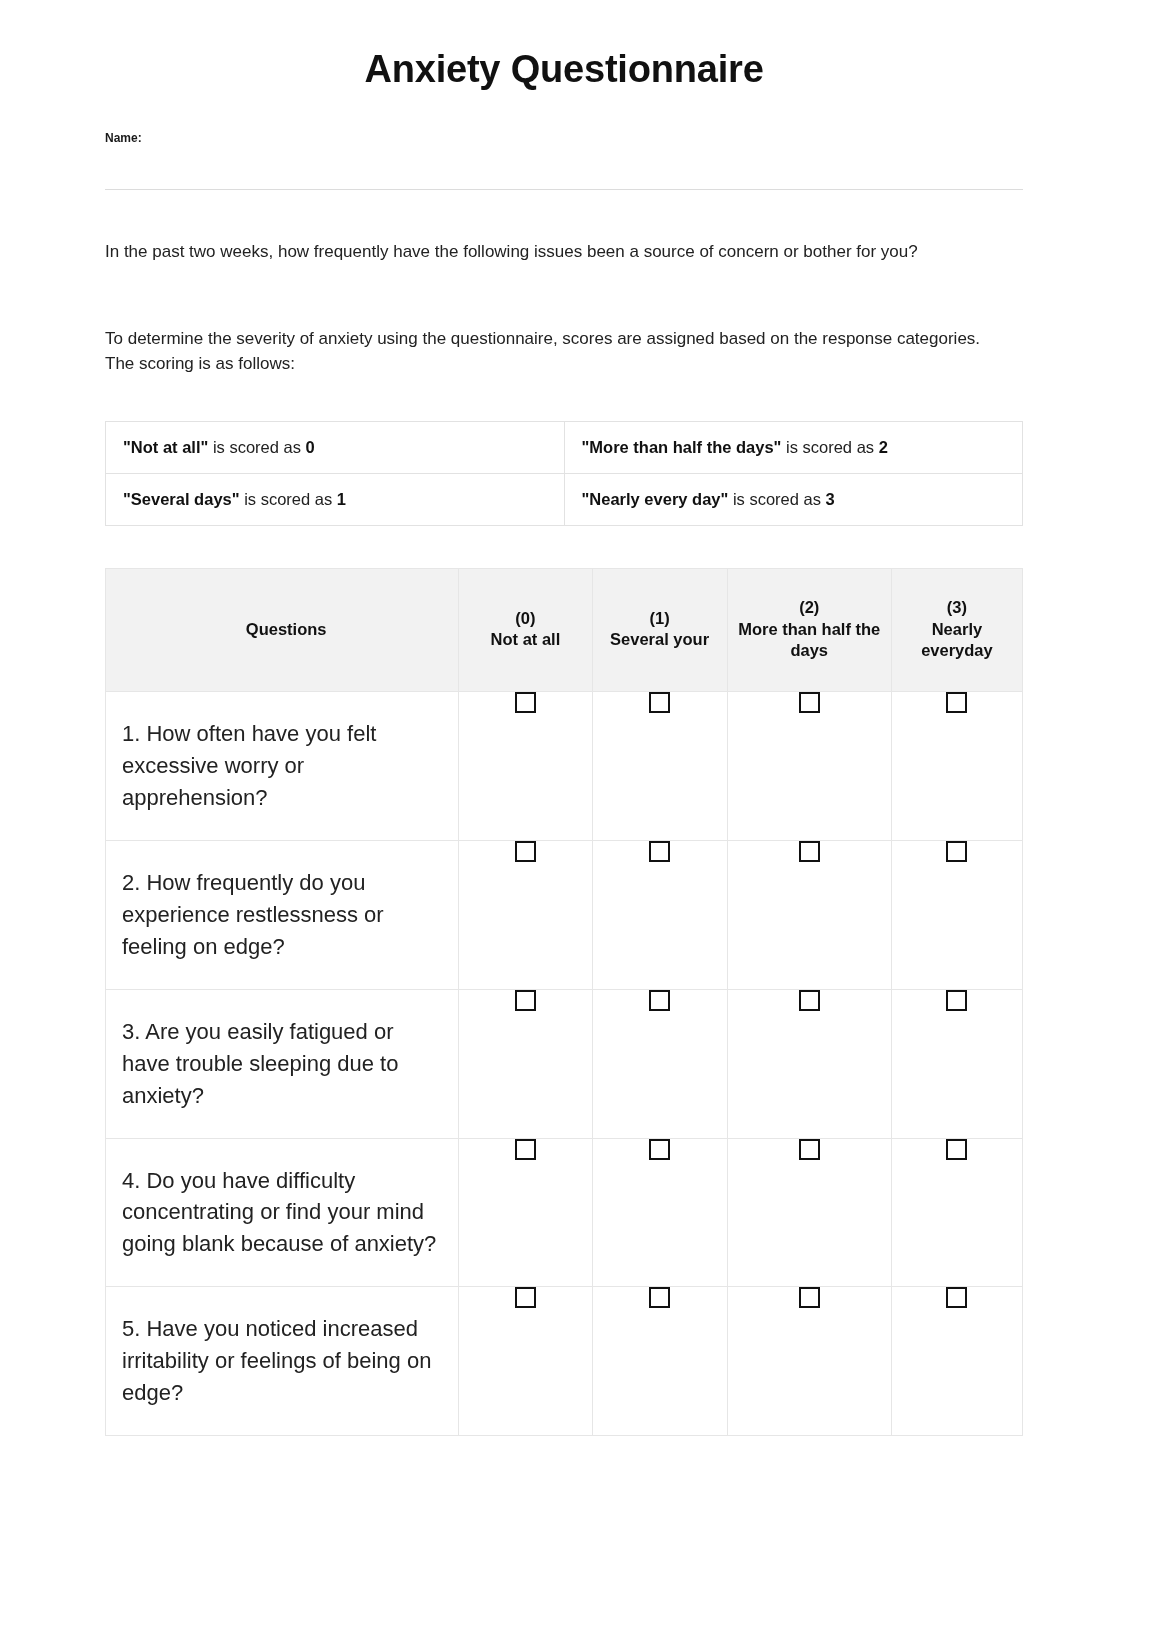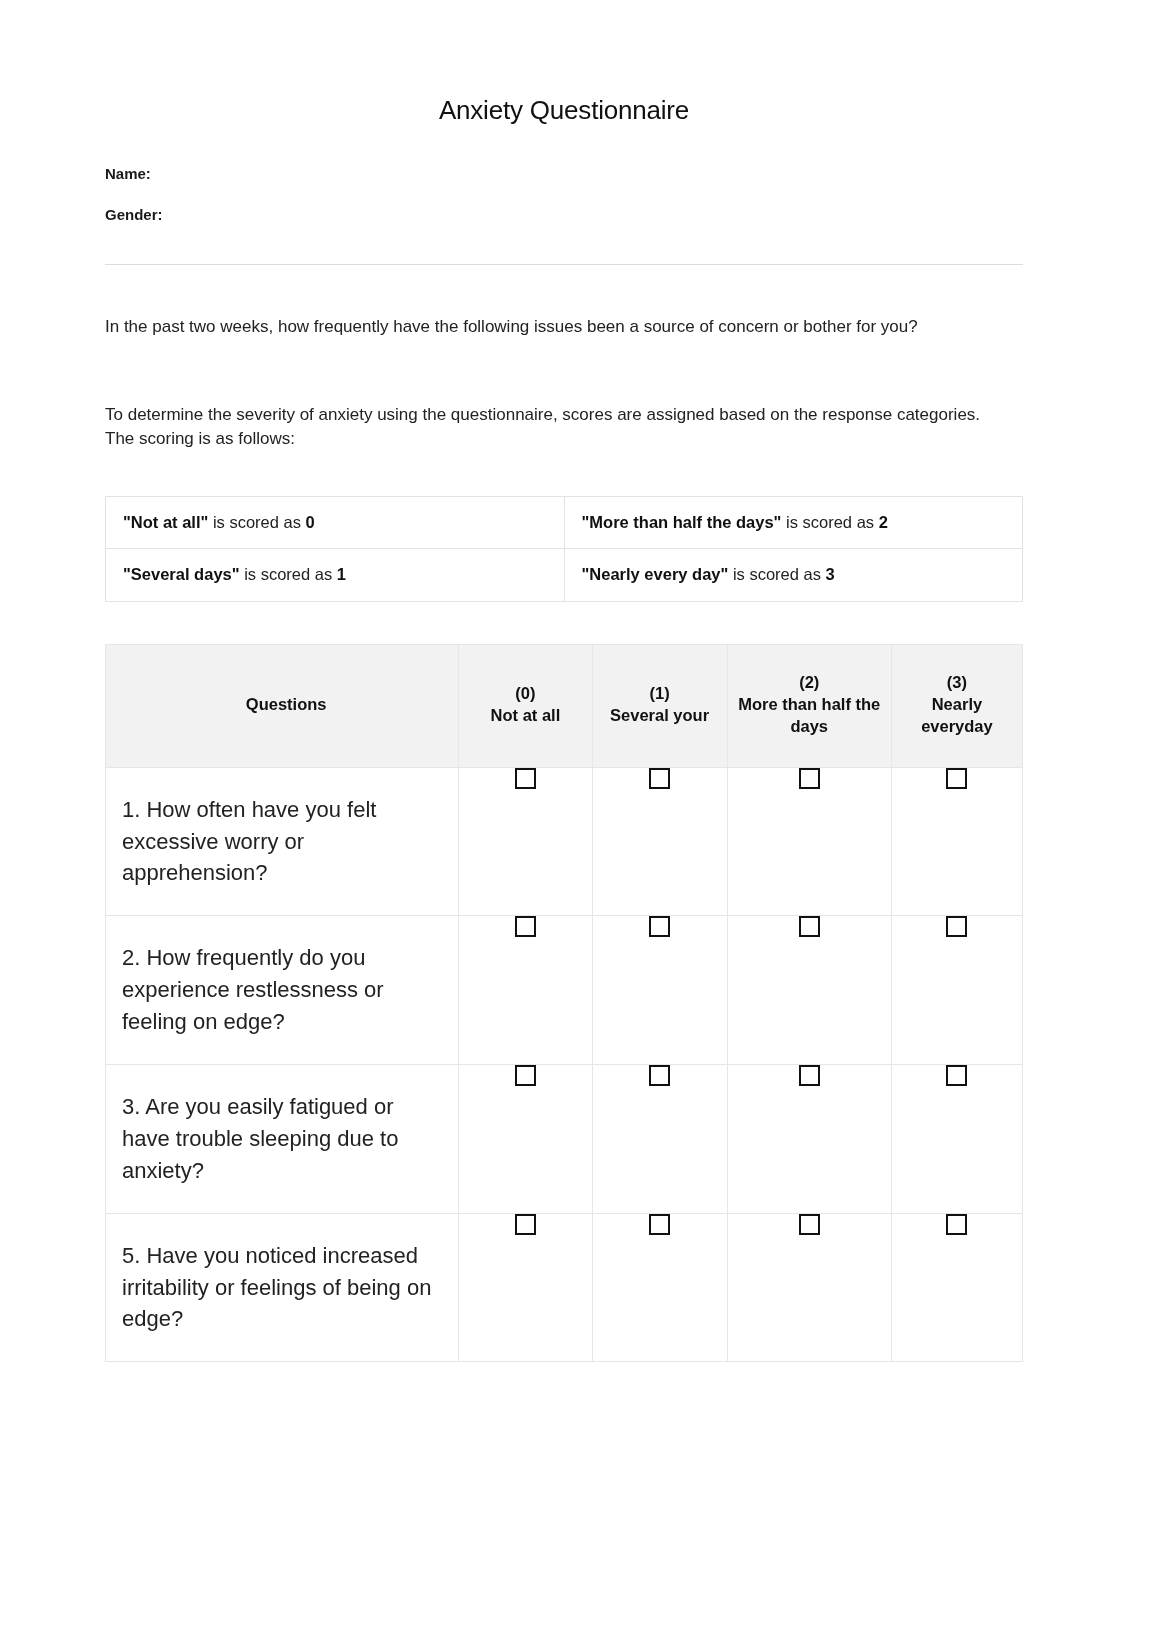--- a/index.html
+++ b/index.html
@@ -25,35 +25,35 @@
   .content {
     position: absolute;
     left: 105px;
     top: 0;
     width: 918px;
   }
 
   
   .doc-title {
     text-align: center;
-    font-size: 26px;
-    font-weight: normal;
+    font-size: 38px;
+    font-weight: bold;
     letter-spacing: -0.2px;
     color: #111111;
     margin: 0;
-    padding-top: 96px;
+    padding-top: 48px;
     line-height: 1.15;
   }
 
   
   .id-fields {
     margin-top: 40px;
   }
   .id-row {
-    font-size: 15px;
+    font-size: 12px;
     font-weight: bold;
     color: #1a1a1a;
     line-height: 1;
     margin-bottom: 0;
     height: 41px;
   }
 
   
   .divider {
     height: 1px;
@@ -160,21 +160,20 @@
 </head>
 <body>
 
 <div class="page">
   <div class="content">
 
     <h1 class="doc-title">Anxiety Questionnaire</h1>
 
     <div class="id-fields">
       <div class="id-row">Name:</div>
-      <div class="id-row">Gender:</div>
     </div>
 
     <div class="divider"></div>
 
     <div class="intro">
       <p>In the past two weeks, how frequently have the following issues been a source of concern or bother for you?</p>
       <p class="second">To determine the severity of anxiety using the questionnaire, scores are assigned based on the response categories. The scoring is as follows:</p>
     </div>
 
     <table class="scoring-table">
@@ -252,20 +251,29 @@
         <tr class="row-h-2">
           <td>
             <div class="q-text">3. Are you easily fatigued or have trouble sleeping due to anxiety?</div>
           </td>
           <td class="q-cell-box"><span class="chk"></span></td>
           <td class="q-cell-box"><span class="chk"></span></td>
           <td class="q-cell-box"><span class="chk"></span></td>
           <td class="q-cell-box"><span class="chk"></span></td>
         </tr>
 
+        <tr class="row-h-3">
+          <td>
+            <div class="q-text">4. Do you have difficulty concentrating or find your mind going blank because of anxiety?</div>
+          </td>
+          <td class="q-cell-box"><span class="chk"></span></td>
+          <td class="q-cell-box"><span class="chk"></span></td>
+          <td class="q-cell-box"><span class="chk"></span></td>
+          <td class="q-cell-box"><span class="chk"></span></td>
+        </tr>
 
         <tr class="row-h-3">
           <td>
             <div class="q-text">5. Have you noticed increased irritability or feelings of being on edge?</div>
           </td>
           <td class="q-cell-box"><span class="chk"></span></td>
           <td class="q-cell-box"><span class="chk"></span></td>
           <td class="q-cell-box"><span class="chk"></span></td>
           <td class="q-cell-box"><span class="chk"></span></td>
         </tr>

